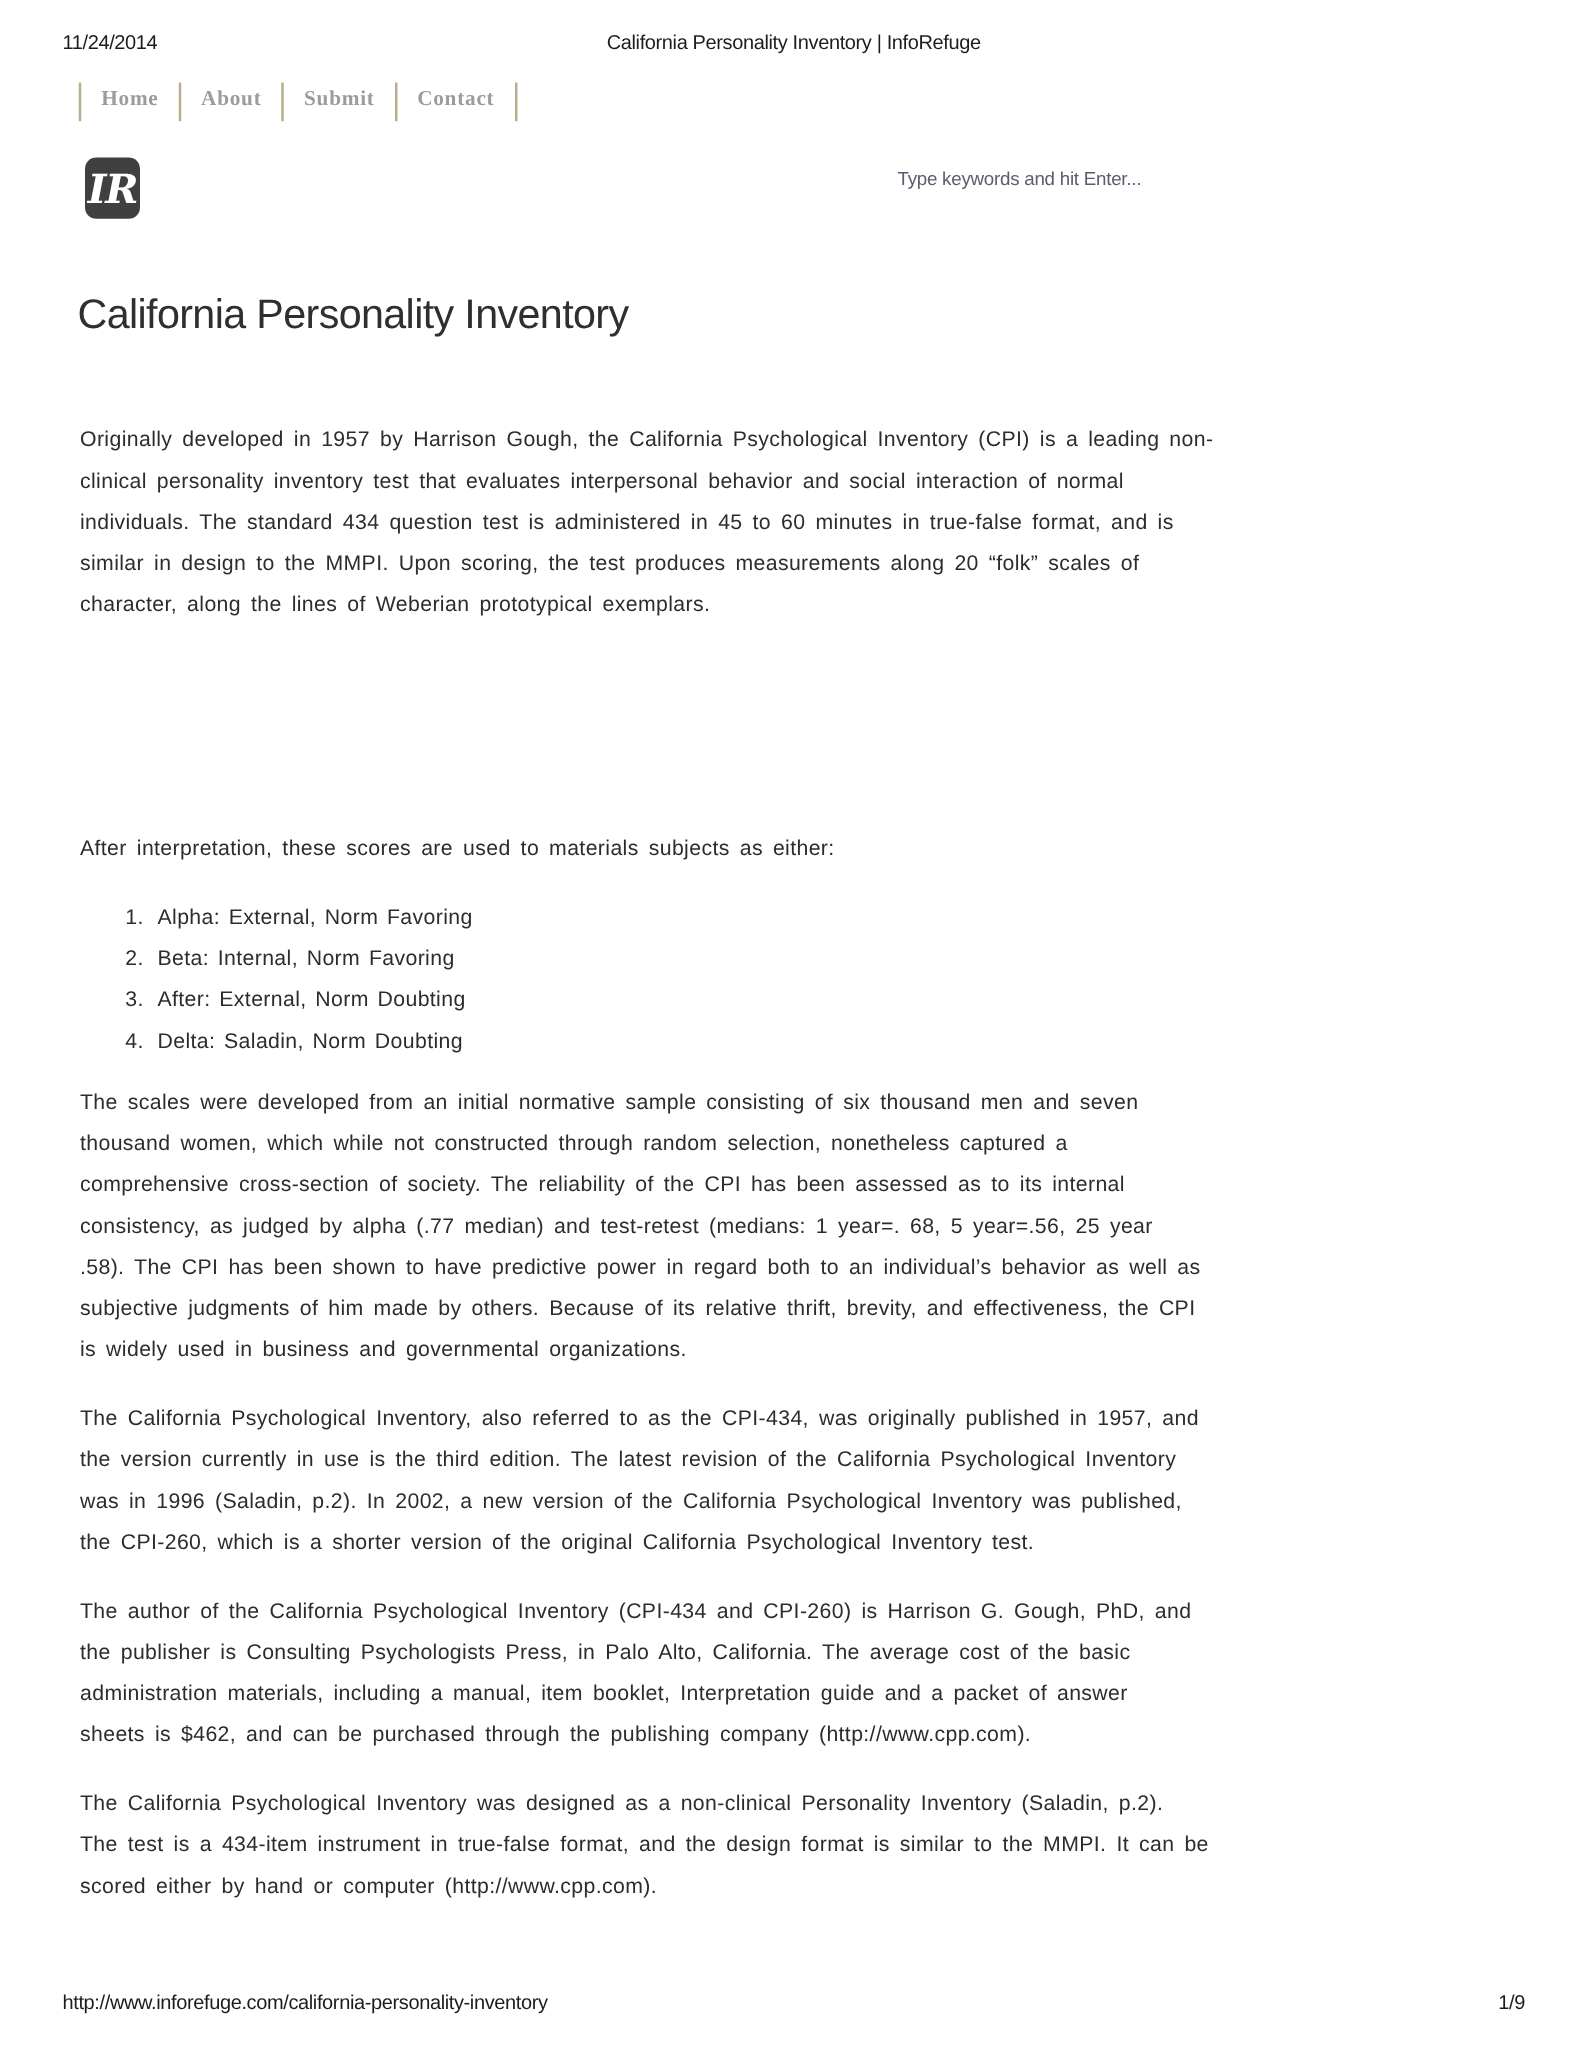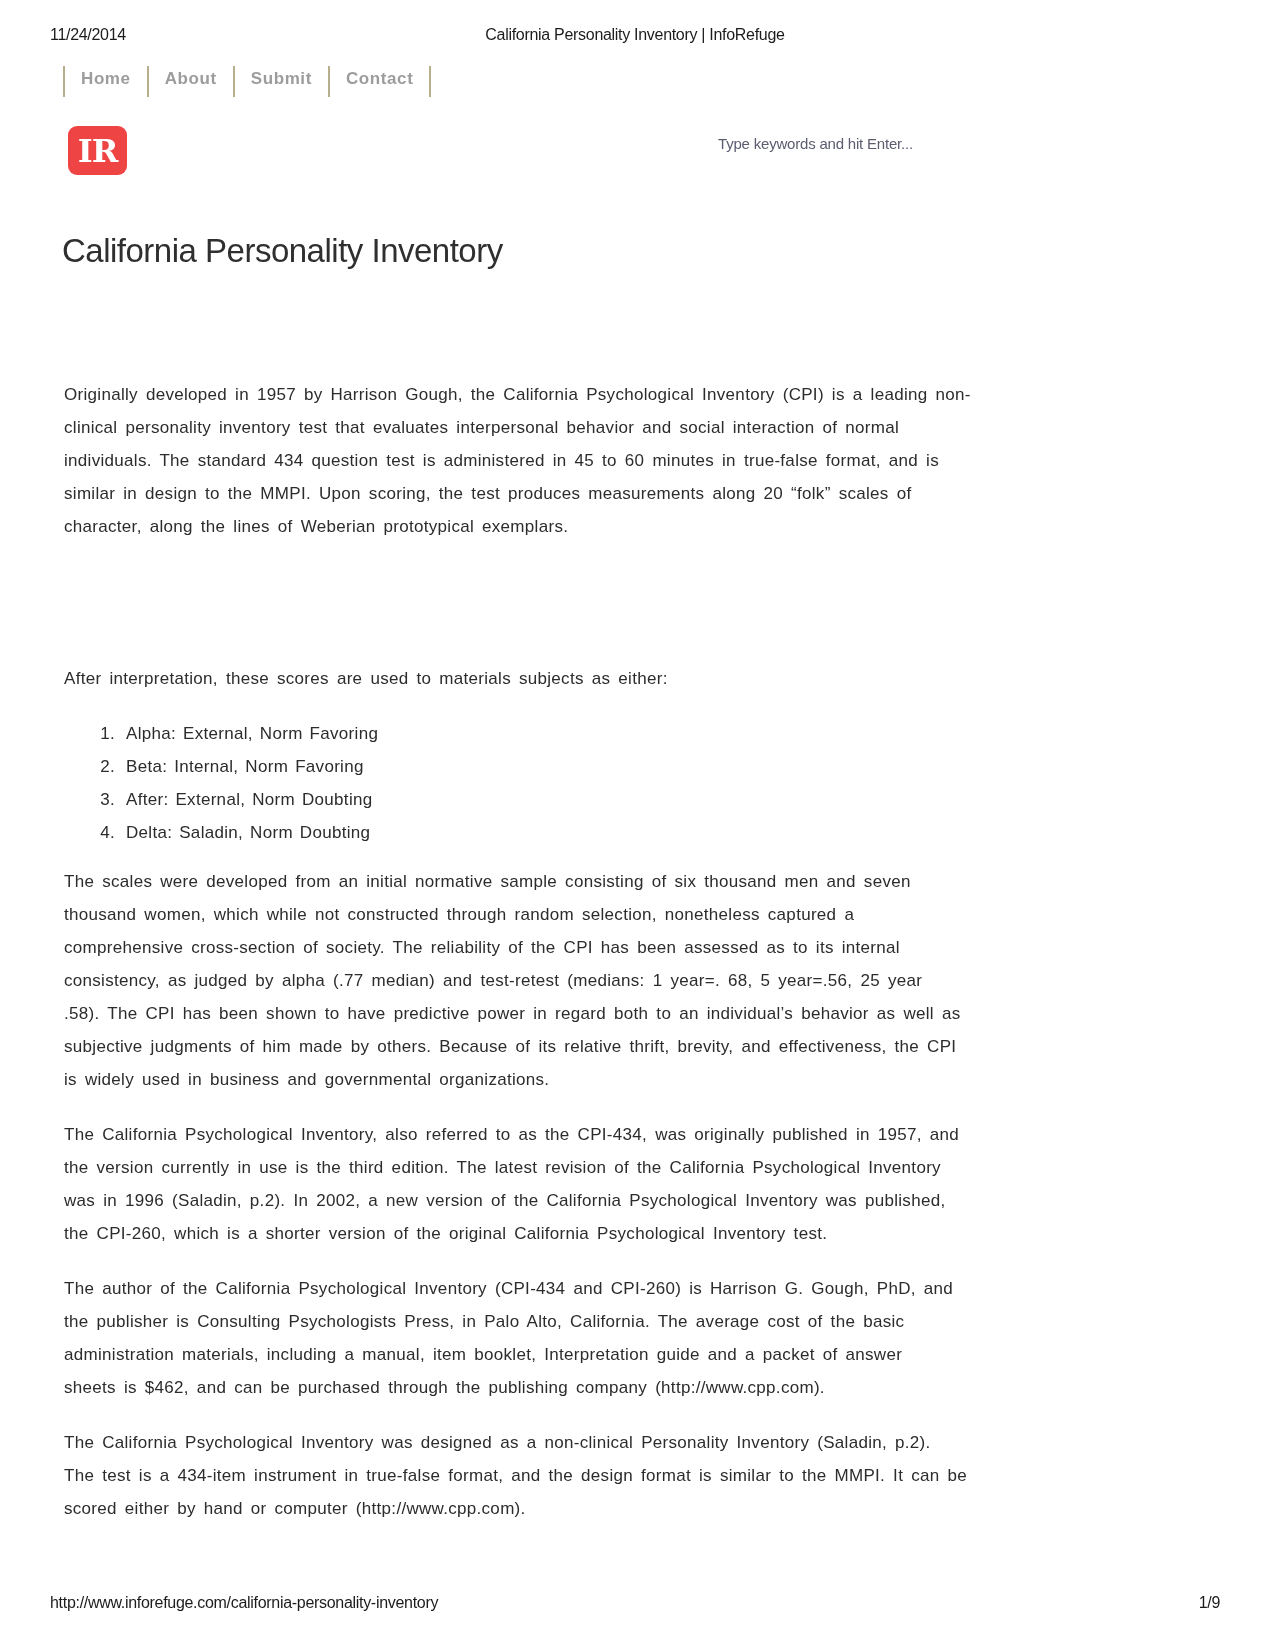--- a/index.html
+++ b/index.html
@@ -32,29 +32,30 @@
     position: absolute; top: 66px; left: 63px;
     display: flex; align-items: stretch;
   }
   .site-nav a {
     display: block;
     padding: 3px 16px 8px 16px;
     border-left: 2px solid #b7ae8b;
     font-size: 17px; font-weight: bold;
     color: #9c9c9c; text-decoration: none;
     letter-spacing: 0.6px;
+    font-family: Liberation Serif, serif;
   }
   .site-nav a:last-child { border-right: 2px solid #b7ae8b; }
 
   
   .logo-row { position: absolute; top: 126px; left: 68px; display: flex; align-items: center; }
   .logo-box {
-    width: 59px; height: 49px; border-radius: 9px;
-    background: #ef4444;
-    display: flex; align-items: center; justify-content: center;
+    width: 44px; height: 49px; border-radius: 9px;
+    background: #404040;
+    display: flex; align-items: center; justify-content: center; font-style: italic;
   }
   .logo-initials {
     font-family: "DejaVu Serif", serif; font-weight: bold;
     font-size: 32px; color: #ffffff; letter-spacing: -1px;
   }
   .logo-name {
     margin-left: 12px;
     font-family: "DejaVu Serif", serif; font-weight: bold;
     font-size: 42px; color: #44465e; letter-spacing: -1px;
   }
@@ -73,21 +74,21 @@
     font-size: 33px; font-weight: 400; color: #2f2f2f;
     letter-spacing: -0.5px;
   }
   .para {
     position: absolute; left: 64px; width: 1105px;
     font-size: 17px; line-height: 33px;
     letter-spacing: 0.3px; word-spacing: 3px;
     color: #2c2c2c;
     white-space: pre-line;
   }
-  .p1 { top: 335px; margin-top: 43px; }
+  .p1 { top: 335px; }
   .lead { top: 662px; }
   .classification-list {
     position: absolute; left: 64px; top: 717px; width: 900px;
     padding-left: 58px;
     font-size: 17px; line-height: 33px;
     letter-spacing: 0.3px; word-spacing: 2px;
     color: #2c2c2c;
   }
   .classification-list li { padding-left: 4px; }
   .p3 { top: 865px; }

